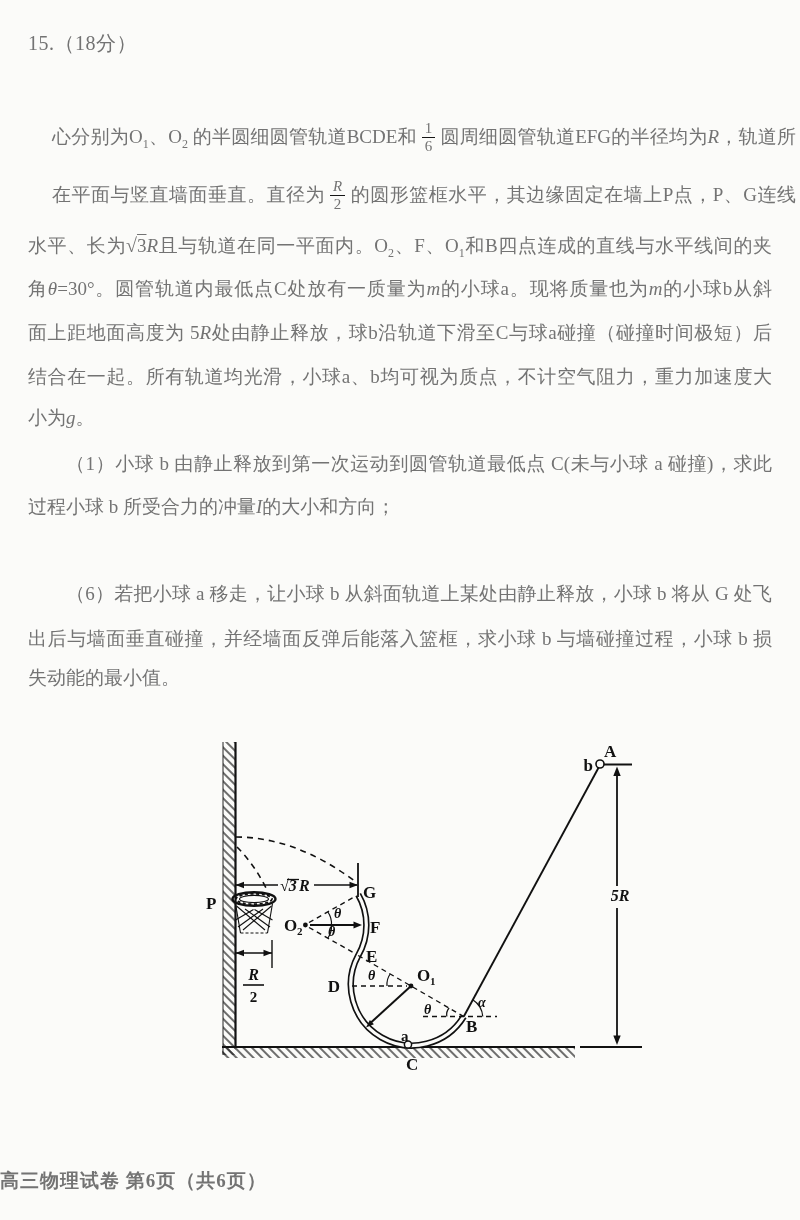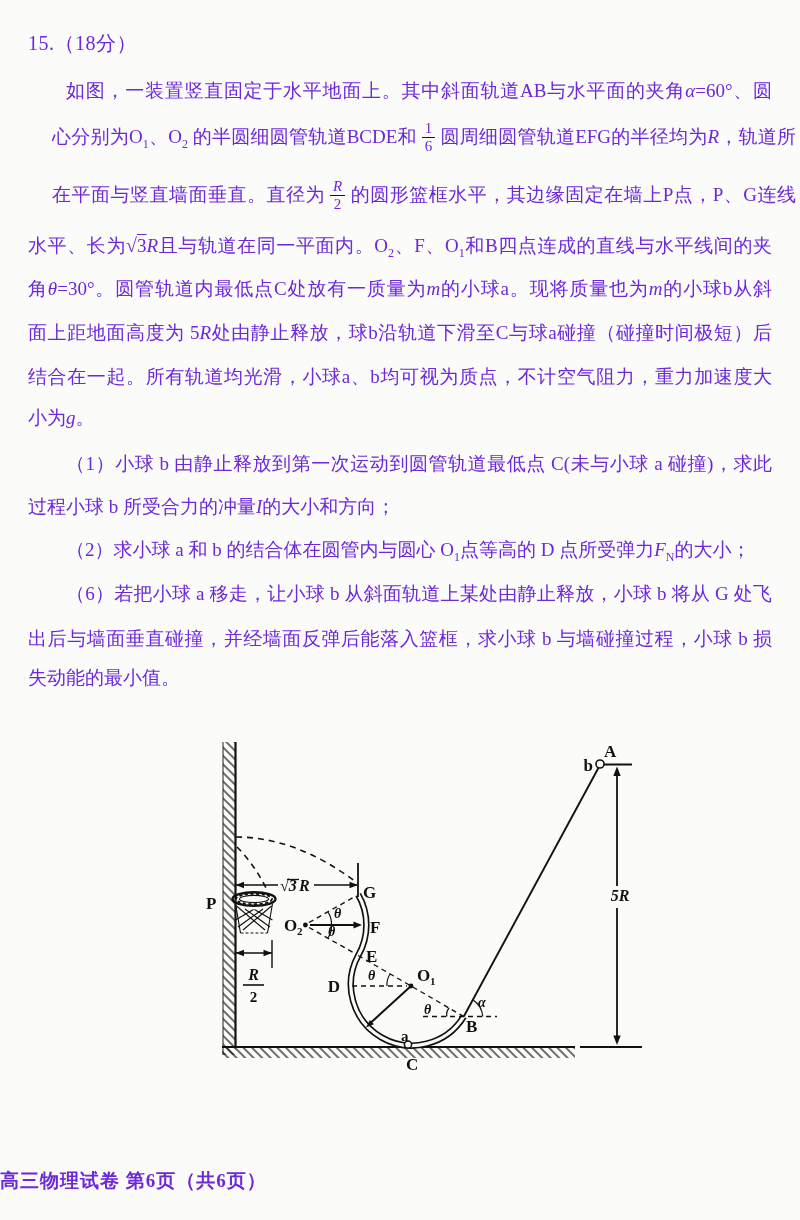--- a/index.html
+++ b/index.html
@@ -1,18 +1,18 @@
 <!DOCTYPE html>
 <html><head>
 <meta charset="utf-8">
 <style>
   html,body{margin:0;padding:0;}
   .page{
     position:relative;width:800px;height:1220px;
-    background:#fbfbf9;color:#6d28d9;
+    background:#fbfbf9;color:#737373;
     font-family:"Liberation Serif","DejaVu Serif",serif;
     overflow:hidden;
   }
   .pnum{position:absolute;left:28px;top:30px;font-size:20px;letter-spacing:.5px;}
   .tline{
     position:absolute;left:28px;width:744px;height:45px;line-height:45px;
     font-size:19px;text-align:justify;text-align-last:justify;white-space:nowrap;
   }
   .tline.tall{height:62px;line-height:62px;margin-left:24px;}
   .tline.last{text-align-last:left;}
@@ -40,39 +40,37 @@
   .greek{font-size:14px;font-style:italic;font-weight:600;}
   .dimtext{font-size:16px;font-style:italic;font-weight:600;}
 </style>
 </head>
 <body>
 
 <div class="page">
 
   <div class="pnum">15.（18分）</div>
 
-  <div class="tline ind" style="top:68px">如图，一装置竖直固定于水平地面上。其中斜面轨道AB与水平面的夹角<span class="var">α</span>=60°、圆</div>
   <div class="tline tall" style="top:106px">心分别为<span>O</span><sub>1</sub>、<span>O</span><sub>2</sub> 的半圆细圆管轨道BCDE和<span class="frac">
         <span class="num">1</span>
         <span class="den">6</span>
       </span>圆周细圆管轨道EFG的半径均为<span class="var">R</span>，轨道所</div>
   <div class="tline tall" style="top:164px">在平面与竖直墙面垂直。直径为<span class="frac">
         <span class="num var">R</span>
         <span class="den">2</span>
       </span>的圆形篮框水平，其边缘固定在墙上P点，P、G连线</div>
   <div class="tline" style="top:223px">水平、长为<span class="sqrt-sign">√</span><span class="sqrt-bar">3</span><span class="var">R</span>且与轨道在同一平面内。<span>O</span><sub>2</sub>、F、<span>O</span><sub>1</sub>和B四点连成的直线与水平线间的夹</div>
   <div class="tline" style="top:266px">角<span class="var">θ</span>=30°。圆管轨道内最低点C处放有一质量为<span class="var">m</span>的小球a。现将质量也为<span class="var">m</span>的小球b从斜</div>
   <div class="tline" style="top:310px">面上距地面高度为 5<span class="var">R</span>处由静止释放，球b沿轨道下滑至C与球a碰撞（碰撞时间极短）后</div>
   <div class="tline last" style="top:395px">小为<span class="var">g</span>。</div>
   <div class="tline" style="top:354px">结合在一起。所有轨道均光滑，小球a、b均可视为质点，不计空气阻力，重力加速度大</div>
 
   <div class="tline ind" style="top:441px">（1）小球 b 由静止释放到第一次运动到圆管轨道最低点 C(未与小球 a 碰撞)，求此</div>
   <div class="tline last" style="top:484px">过程小球 b 所受合力的冲量<span class="var">I</span>的大小和方向；</div>
 
-  <div class="tline ind last" style="top:527px">（2）求小球 a 和 b 的结合体在圆管内与圆心 <span>O</span><sub>1</sub>点等高的 D 点所受弹力<span class="var">F</span><sub>N</sub>的大小；</div>
 
   <div class="tline ind" style="top:571px">（6）若把小球 a 移走，让小球 b 从斜面轨道上某处由静止释放，小球 b 将从 G 处飞</div>
   <div class="tline last" style="top:655px">失动能的最小值。</div>
   <div class="tline" style="top:616px">出后与墙面垂直碰撞，并经墙面反弹后能落入篮框，求小球 b 与墙碰撞过程，小球 b 损</div>
 
   <div class="diagram">
   <svg width="480" height="390" viewBox="0 0 480 390" xmlns="http://www.w3.org/2000/svg">
     <defs>
       <pattern id="hatch" width="6" height="6" patternUnits="userSpaceOnUse" patternTransform="rotate(-45)">
         <line x1="3" y1="0" x2="3" y2="6" stroke="#222" stroke-width="1.3"></line>

